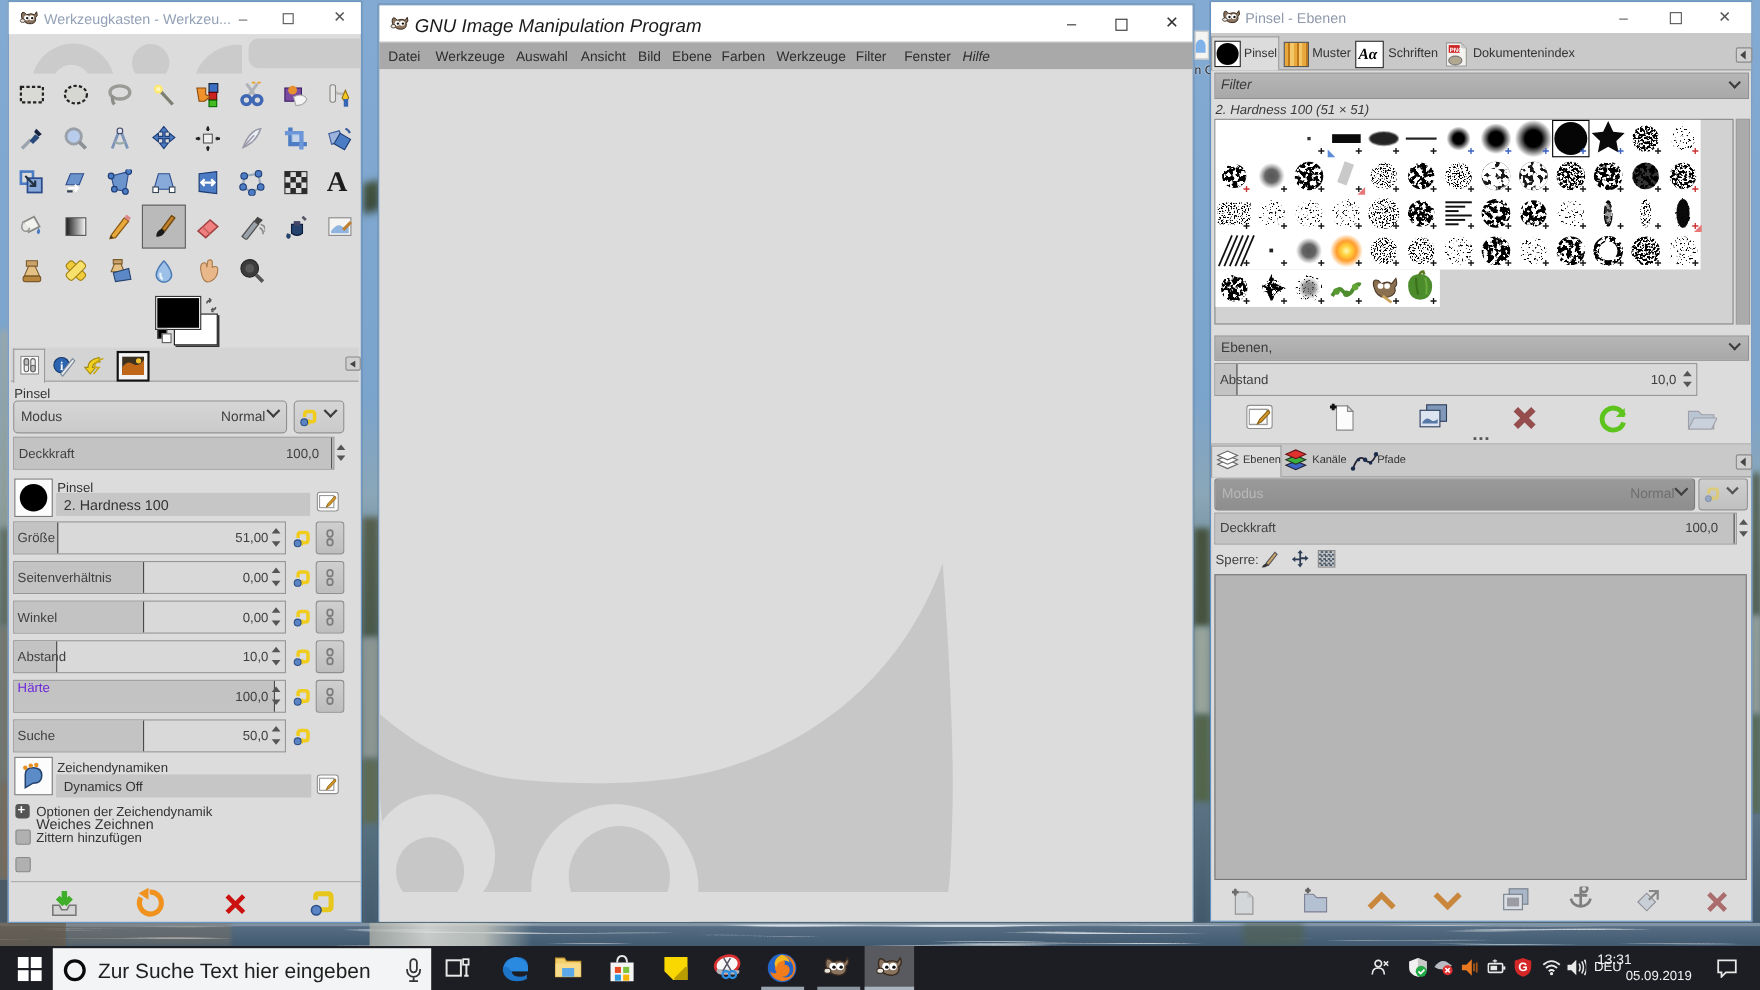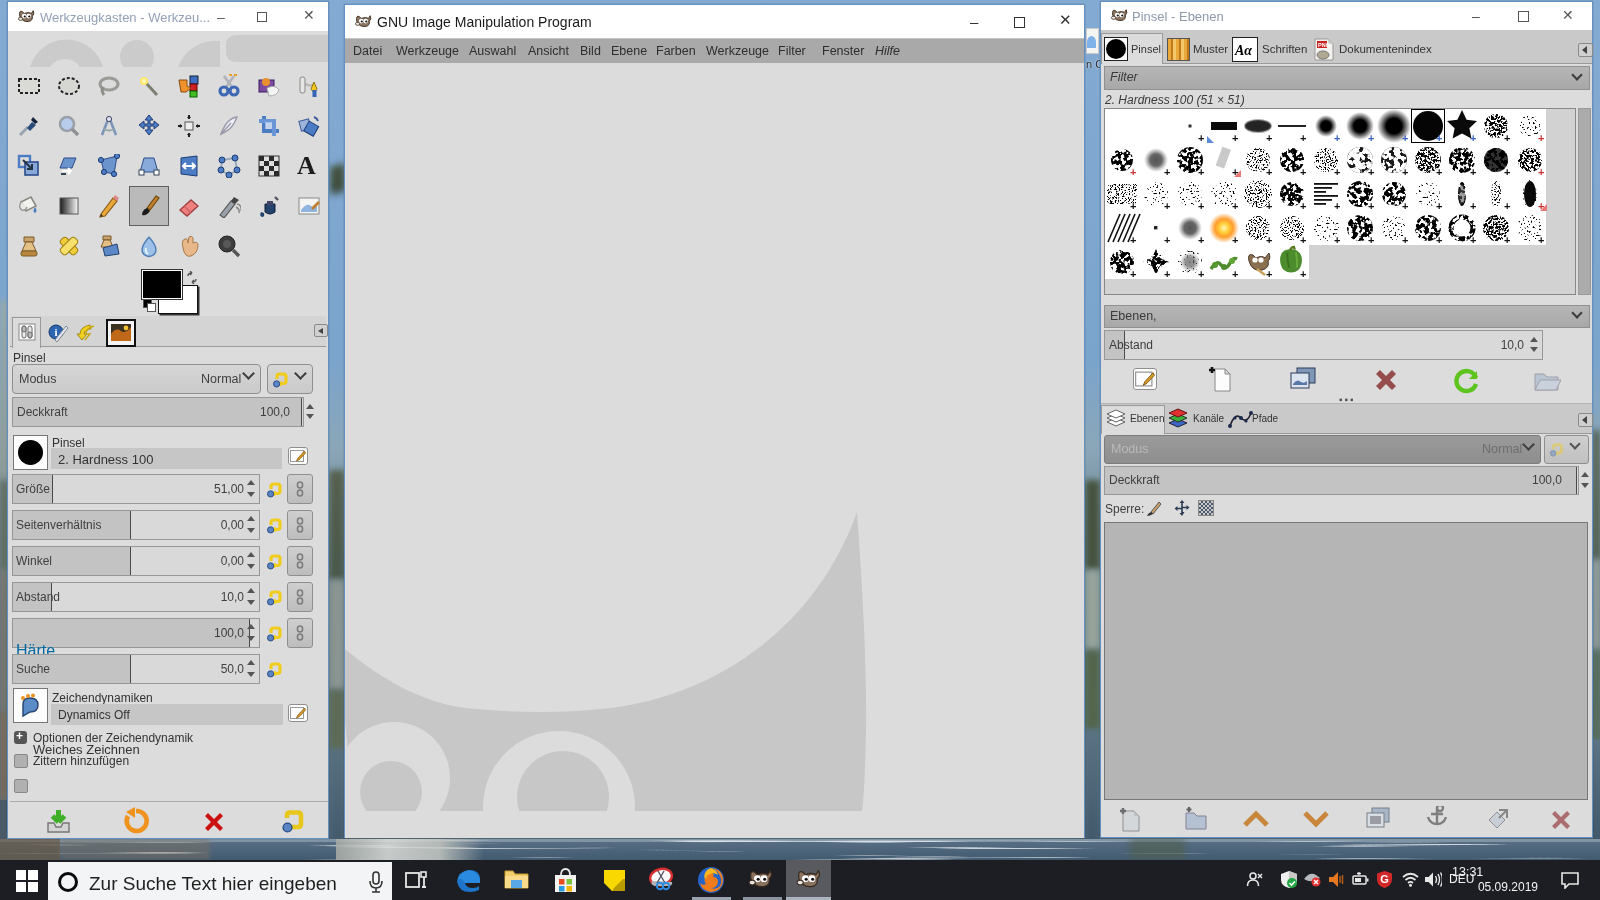--- a/index.html
+++ b/index.html
@@ -378,21 +378,21 @@
 <path d="M9.5 10.5 v6 l-4.5 -3 Z" fill="#f0cc1c"></path>
 <circle cx="4.6" cy="13.9" r="3.1" fill="#5b84c4" stroke="#2d4f86" stroke-width="1"></circle>
 </svg>
     <div class="btn" style="left:279px;top:580px;width:26px;height:30px;background:linear-gradient(#cfcfcf,#bdbdbd);"></div>
 <svg style="position:absolute;left:287px;top:587px;" width="10" height="16" viewBox="0 0 10 16">
 <rect x="2.5" y="1" width="5" height="6" rx="2.5" fill="none" stroke="#7d7d7d" stroke-width="1.6"></rect>
 <rect x="2.5" y="9" width="5" height="6" rx="2.5" fill="none" stroke="#7d7d7d" stroke-width="1.6"></rect>
 </svg>
     <div class="srow" style="left:4px;top:616px;width:248px;height:30px;"></div>
     <div class="sfill" style="left:5px;top:617px;width:237px;height:28px;"></div>
-    <div style="position:absolute;left:8px;top:640px;white-space:nowrap;font-size:16px;color:#0369a1;">Härte</div>
+    <div style="position:absolute;left:8px;top:616px;white-space:nowrap;font-size:12px;color:#6d28d9;">Härte</div>
     <div style="position:absolute;left:4px;top:624px;white-space:nowrap;width:232px;text-align:right;font-size:12px;color:#3f3f3f;">100,0</div>
     <div class="upar" style="left:239px;top:622px;"></div>
     <div class="dnar" style="left:239px;top:634px;"></div>
     <svg style="position:absolute;left:258px;top:622px;" width="18" height="18" viewBox="0 0 18 18">
 <path d="M5 9 V6.5 Q5 4 7.5 4 H11.5 Q14 4 14 6.5 V11 Q14 13.5 11.5 13.5 H8.5" fill="none" stroke="#f0cc1c" stroke-width="3.2"></path>
 <path d="M9.5 10.5 v6 l-4.5 -3 Z" fill="#f0cc1c"></path>
 <circle cx="4.6" cy="13.9" r="3.1" fill="#5b84c4" stroke="#2d4f86" stroke-width="1"></circle>
 </svg>
     <div class="btn" style="left:279px;top:616px;width:26px;height:30px;background:linear-gradient(#cfcfcf,#bdbdbd);"></div>
 <svg style="position:absolute;left:287px;top:623px;" width="10" height="16" viewBox="0 0 10 16">
@@ -452,21 +452,21 @@
 <div class="win" style="left:344px;top:4px;width:741px;height:834px;">
     <div style="left:0px;top:0px;width:739px;height:33px;background:#fff;"></div>
     <svg style="position:absolute;left:9px;top:8px;" width="18" height="18" viewBox="0 0 20 20">
 <path d="M3 9 Q2 2 6 4 L8 6 Q13 4 16 6 L18 3 Q20 7 17 9 Q18 14 13 15 Q6 16 3 9" fill="#8a7460" stroke="#3a2c20" stroke-width="1"></path>
 <circle cx="8" cy="9" r="2.6" fill="#fff"></circle>
       <circle cx="13" cy="9" r="2.6" fill="#fff"></circle>
 <circle cx="8.6" cy="9.4" r="1.2" fill="#111"></circle>
       <circle cx="13.6" cy="9.4" r="1.2" fill="#111"></circle>
 <ellipse cx="4" cy="12" rx="2.4" ry="1.8" fill="#e8e4de" stroke="#3a2c20" stroke-width=".8"></ellipse>
 </svg>
-    <div style="position:absolute;left:32px;top:9px;white-space:nowrap;font-size:14px;color:#1a1a1a;">GNU Image Manipulation Program</div>
+    <div style="position:absolute;left:32px;top:9px;white-space:nowrap;font-size:17px;color:#1a1a1a;font-style:italic;">GNU Image Manipulation Program</div>
     <div style="position:absolute;left:625px;top:8px;white-space:nowrap;font-size:15px;color:#333;">–</div>
     <div style="left:669px;top:12px;width:11px;height:11px;border:1.4px solid #333;"></div>
     <div style="position:absolute;left:714px;top:6px;white-space:nowrap;font-size:15px;color:#333;">✕</div>
     <div style="left:0px;top:33px;width:739px;height:25px;background:#a9a9a9;border-top:1px solid #c4c4c4;"></div>
     <div style="position:absolute;left:8px;top:39px;white-space:nowrap;font-size:12.5px;color:#2e2e2e;">Datei</div>
     <div style="position:absolute;left:51px;top:39px;white-space:nowrap;font-size:12.5px;color:#2e2e2e;">Werkzeuge</div>
     <div style="position:absolute;left:124px;top:39px;white-space:nowrap;font-size:12.5px;color:#2e2e2e;">Auswahl</div>
     <div style="position:absolute;left:183px;top:39px;white-space:nowrap;font-size:12.5px;color:#2e2e2e;">Ansicht</div>
     <div style="position:absolute;left:235px;top:39px;white-space:nowrap;font-size:12.5px;color:#2e2e2e;">Bild</div>
     <div style="position:absolute;left:266px;top:39px;white-space:nowrap;font-size:12.5px;color:#2e2e2e;">Ebene</div>

